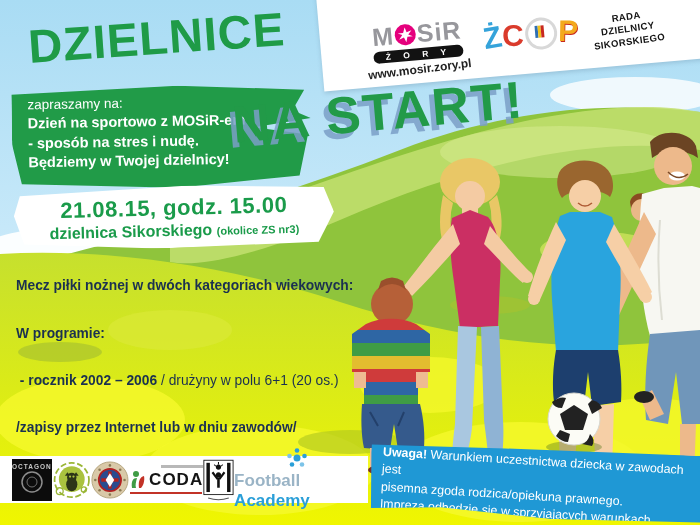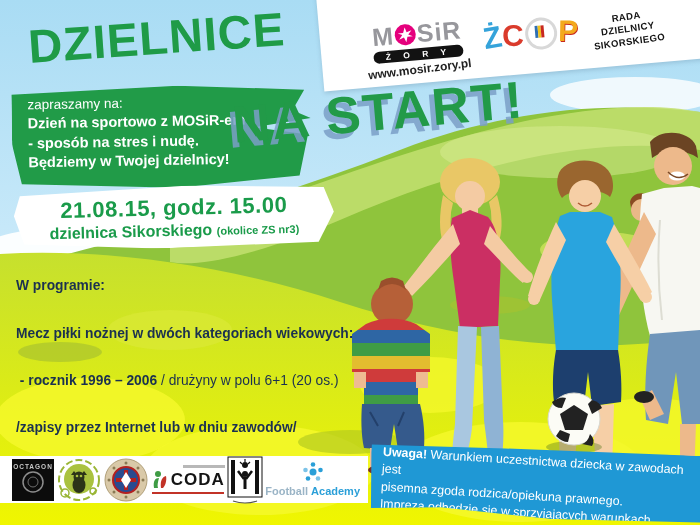--- a/index.html
+++ b/index.html
@@ -69,21 +69,21 @@
   .sponsors{position:absolute;left:0;top:456px;width:368px;height:47px;background:#fff;z-index:6;
     display:flex;align-items:center;justify-content:space-between;box-sizing:border-box;padding:0 8px 0 12px;}
   .octagon{width:42px;height:42px;background:#0c0c0c;display:flex;flex-direction:column;align-items:center;justify-content:center;}
   .octagon .oc-t{color:#c9c9c9;font-size:6.5px;font-weight:bold;letter-spacing:1px;}
   .coda{display:flex;flex-direction:column;align-items:center;justify-content:center;}
   .coda .bar-top{width:42px;height:2.5px;background:#b8b8b8;align-self:flex-end;margin-bottom:2px;}
   .coda .row{display:flex;align-items:center;gap:2px;}
   .coda .coda-text{font-size:17px;font-weight:bold;color:#141414;letter-spacing:1px;}
   .coda .bar-bot{width:72px;height:2.5px;background:#c23227;margin-top:2px;}
   .fa{display:flex;flex-direction:column;align-items:center;}
-  .fa .fa-text{font-size:11px;margin-top:1px;}
+  .fa .fa-text{font-size:17px;margin-top:1px;}
   .fa .fa-1{color:#9ab4c6;font-weight:bold;}
   .fa .fa-2{color:#2a9fd8;font-weight:bold;}
 </style>
 </head>
 <body>
 
 <div class="poster">
 
   <svg class="scene" width="700" height="525" viewBox="0 0 700 525">
     <defs>
@@ -266,23 +266,23 @@
 
   <div class="date-box">
     <div class="date-main">21.08.15, godz. 15.00</div>
     <div class="date-place">
       <span>dzielnica Sikorskiego</span>
       <span class="date-note">(okolice ZS nr3)</span>
     </div>
   </div>
 
   <div class="program">
+    <div><span class="b">Mecz piłki nożnej w dwóch kategoriach wiekowych:</span><span class="r"></span></div>
     <div><span class="b">W programie:</span><span class="r"></span></div>
-    <div><span class="b">Mecz piłki nożnej w dwóch kategoriach wiekowych:</span><span class="r"></span></div>
-    <div><span class="b"> - rocznik 1996 – 2006</span><span class="r"> / drużyny w polu 6+1 (20 os.)</span></div>
+    <div><span class="b"> - rocznik 2002 – 2006</span><span class="r"> / drużyny w polu 6+1 (20 os.)</span></div>
     <div><span class="b">/zapisy przez Internet lub w dniu zawodów/</span><span class="r"></span></div>
     <div><span class="b">...a także:</span><span class="r"></span></div>
     
     
     
     
     
     
     
   </div>

